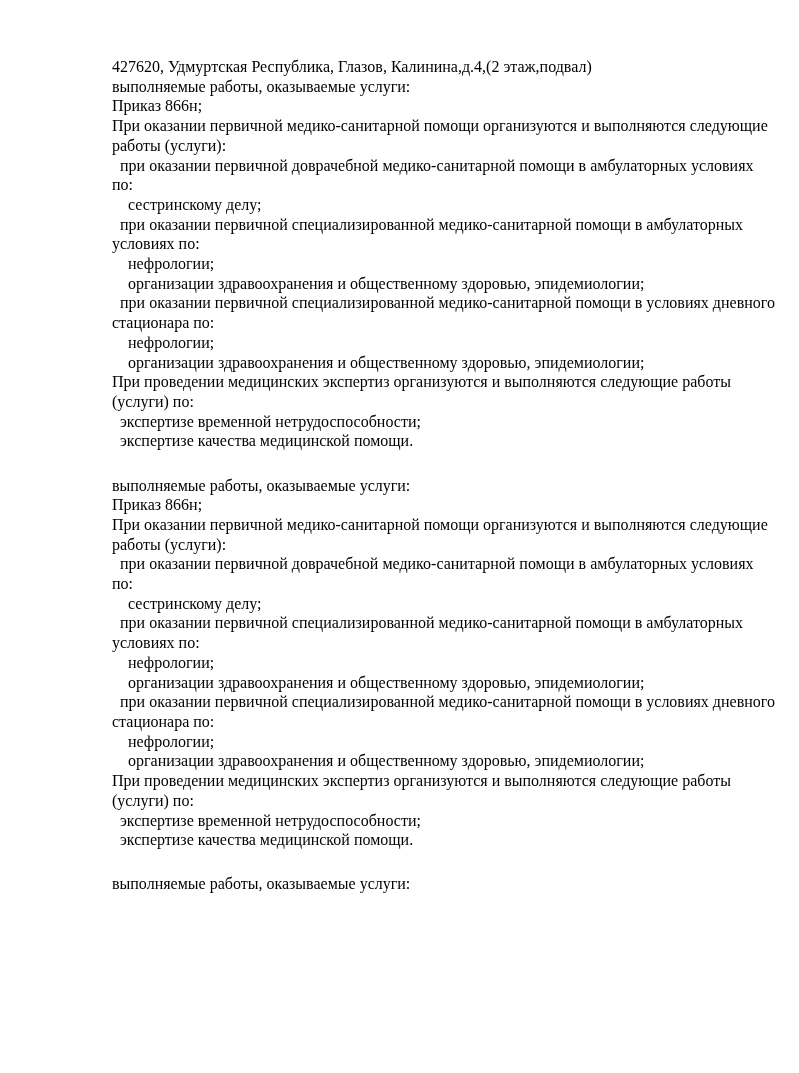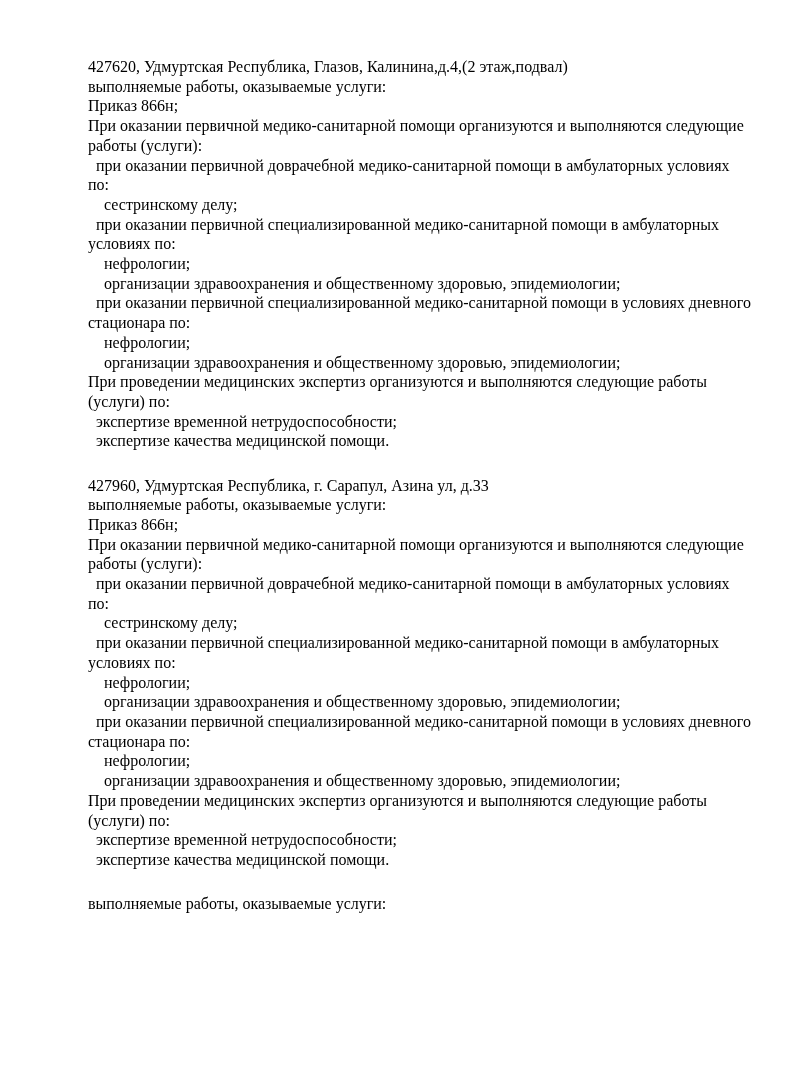--- a/index.html
+++ b/index.html
@@ -12,20 +12,21 @@
   }
   .page {
     box-sizing: border-box;
     width: 648px;
     height: 1073px;
     padding: 57px 30px 0 88px;
     font-family: "Liberation Serif", "DejaVu Serif", serif;
     font-size: 16px;
     line-height: 19.7px;
     color: #000000;
+    margin-left: 24px;
   }
   .block {
     margin: 0 0 24.5px 0;
   }
   .line {
     white-space: pre;
   }
 </style>
 </head>
 <body>
@@ -49,21 +50,20 @@
     <div class="line">стационара по:</div>
     <div class="line">    нефрологии;</div>
     <div class="line">    организации здравоохранения и общественному здоровью, эпидемиологии;</div>
     <div class="line">При проведении медицинских экспертиз организуются и выполняются следующие работы</div>
     <div class="line">(услуги) по:</div>
     <div class="line">  экспертизе временной нетрудоспособности;</div>
     <div class="line">  экспертизе качества медицинской помощи.</div>
   </div>
 
   <div class="block">
-    <div class="line">427960, Удмуртская Республика, г. Сарапул, Азина ул, д.33</div>
     <div class="line">выполняемые работы, оказываемые услуги:</div>
     <div class="line">Приказ 866н;</div>
     <div class="line">При оказании первичной медико-санитарной помощи организуются и выполняются следующие</div>
     <div class="line">работы (услуги):</div>
     <div class="line">  при оказании первичной доврачебной медико-санитарной помощи в амбулаторных условиях</div>
     <div class="line">по:</div>
     <div class="line">    сестринскому делу;</div>
     <div class="line">  при оказании первичной специализированной медико-санитарной помощи в амбулаторных</div>
     <div class="line">условиях по:</div>
     <div class="line">    нефрологии;</div>

